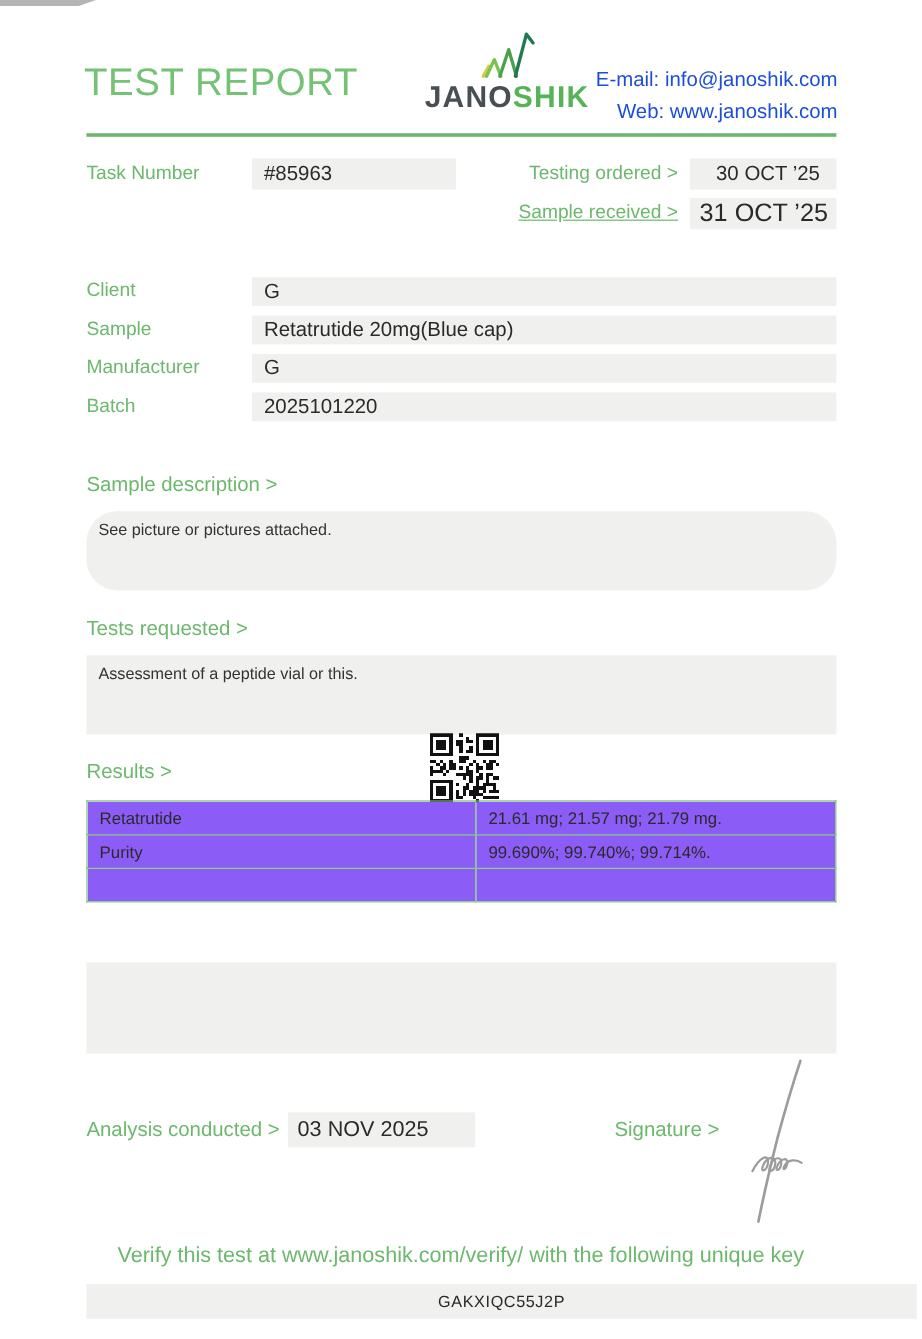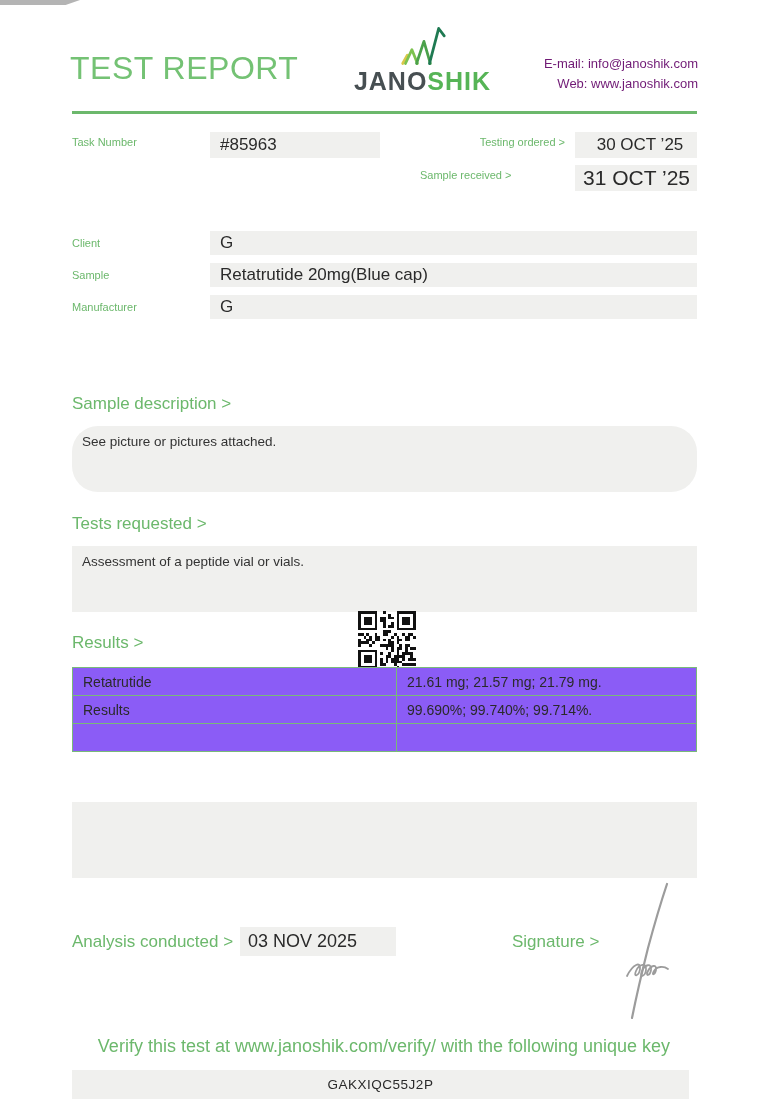--- a/index.html
+++ b/index.html
@@ -24,34 +24,34 @@
     color:var(--title-green,#74c274);
     font-weight:400;white-space:nowrap;
   }
   .logo{position:absolute;left:330px;top:22px;width:185px;text-align:center;}
   .logo-icon{display:block;margin:0 auto -3px auto;width:60px;height:48px;}
   .logo-text{font-size:25px;font-weight:700;letter-spacing:1px;white-space:nowrap;}
   .logo-text .dark{color:var(--logo-dark,#474f52);}
   .logo-text .grn{color:var(--logo-green,#56b456);}
   .contact{
     position:absolute;right:70px;top:54px;text-align:right;
-    font-size:13px;color:#701a75;line-height:1.55;
+    font-size:17px;color:#1d4ed8;line-height:1.55;
   }
   .divider{
     position:absolute;left:72px;top:111px;width:625px;height:3px;
     background:var(--accent-green,#6cb86c);
   }
   
-  .green-label{color:var(--accent-green,#6cb86c);font-size:11px;}
+  .green-label{color:var(--accent-green,#6cb86c);font-size:16px;}
   .gray-box{background:var(--box-gray,#f0f0ee);}
   .task-label{position:absolute;left:72px;top:136px;}
   .task-box{position:absolute;left:210px;top:132px;width:160px;height:26px;line-height:26px;padding-left:10px;font-size:17px;font-weight:500;}
   .ordered-label{position:absolute;left:420px;top:136px;width:145px;text-align:right;}
   .ordered-box{position:absolute;left:575px;top:132px;width:114px;height:26px;line-height:26px;padding-left:8px;font-size:17px;font-weight:500;white-space:nowrap;text-align:center;}
-  .received-label{position:absolute;left:420px;top:169px;width:145px;text-align:left;}
+  .received-label{position:absolute;left:420px;top:169px;width:145px;text-align:right;text-decoration:underline;}
   .received-box{position:absolute;left:575px;top:165px;width:114px;height:26px;line-height:26px;padding-left:8px;font-size:21px;font-weight:500;white-space:nowrap;}
   
   .details{position:absolute;left:72px;top:231px;width:625px;}
   .drow{display:flex;height:24px;margin-bottom:8px;}
   .drow .dlabel{width:138px;line-height:24px;}
   .drow .dvalue{flex:1;line-height:24px;padding-left:10px;font-size:17px;font-weight:500;}
   
   .sec-heading{position:absolute;left:72px;font-size:17px;color:var(--accent-green,#6cb86c);white-space:nowrap;}
   .text-box{position:absolute;left:72px;width:605px;padding:8px 10px;font-size:13.5px;color:#333;}
   .h-sample{top:394px;} .b-sample{top:426px;height:50px;border-radius:26px;}
@@ -72,21 +72,21 @@
   
   .analysis-label{position:absolute;left:72px;top:932px;font-size:17px;}
   .analysis-box{position:absolute;left:240px;top:927px;width:148px;height:29px;line-height:29px;padding-left:8px;font-size:18px;font-weight:500;white-space:nowrap;}
   .signature-label{position:absolute;left:512px;top:932px;font-size:17px;}
   .signature{position:absolute;left:605px;top:878px;width:90px;height:145px;}
   .verify-line{
     position:absolute;left:34px;top:1036px;width:700px;text-align:center;
     font-size:18px;color:var(--accent-green,#6cb86c);white-space:nowrap;
   }
   .key-box{
-    position:absolute;left:72px;top:1070px;width:617px;height:29px;line-height:29px;
+    position:absolute;left:72px;top:1070px;width:692px;height:29px;line-height:29px;
     text-align:center;font-size:13.5px;letter-spacing:.5px;font-weight:500;
   }
 </style>
 </head>
 <body>
 
 <div class="page">
 
   <div class="sliver"></div>
 
@@ -124,27 +124,31 @@
       <div class="dvalue gray-box">G</div>
     </div>
     <div class="drow">
       <div class="dlabel green-label">Sample</div>
       <div class="dvalue gray-box">Retatrutide 20mg(Blue cap)</div>
     </div>
     <div class="drow">
       <div class="dlabel green-label">Manufacturer</div>
       <div class="dvalue gray-box">G</div>
     </div>
+    <div class="drow">
+      <div class="dlabel green-label">Batch</div>
+      <div class="dvalue gray-box">2025101220</div>
+    </div>
   </div>
 
   <div class="sec-heading h-sample">Sample description &gt;</div>
   <div class="text-box gray-box b-sample">See picture or pictures attached.</div>
 
   <div class="sec-heading h-tests">Tests requested &gt;</div>
-  <div class="text-box gray-box b-tests">Assessment of a peptide vial or vials.</div>
+  <div class="text-box gray-box b-tests">Assessment of a peptide vial or this.</div>
 
   <div class="sec-heading h-results">Results &gt;</div>
   <div class="qr">
     <svg id="qr-svg" width="58" height="58" viewBox="0 0 21 21">
         <g fill="#111" shape-rendering="crispEdges">
           <rect x="9" y="0" width="1" height="1"></rect>
           <rect x="11" y="1" width="1" height="1"></rect>
           <rect x="8" y="2" width="1" height="1"></rect>
           <rect x="9" y="2" width="1" height="1"></rect>
           <rect x="11" y="2" width="1" height="1"></rect>
@@ -267,21 +271,21 @@
         </g>
       </svg>
   </div>
   <table class="results-table">
     <tbody>
       <tr>
         <td class="c1">Retatrutide</td>
         <td>21.61 mg; 21.57 mg; 21.79 mg.</td>
       </tr>
       <tr>
-        <td class="c1">Results</td>
+        <td class="c1">Purity</td>
         <td>99.690%; 99.740%; 99.714%.</td>
       </tr>
       <tr>
         <td class="c1"></td>
         <td></td>
       </tr>
     </tbody>
   </table>
 
   <div class="sec-heading h-comments">Comments &gt;</div>

